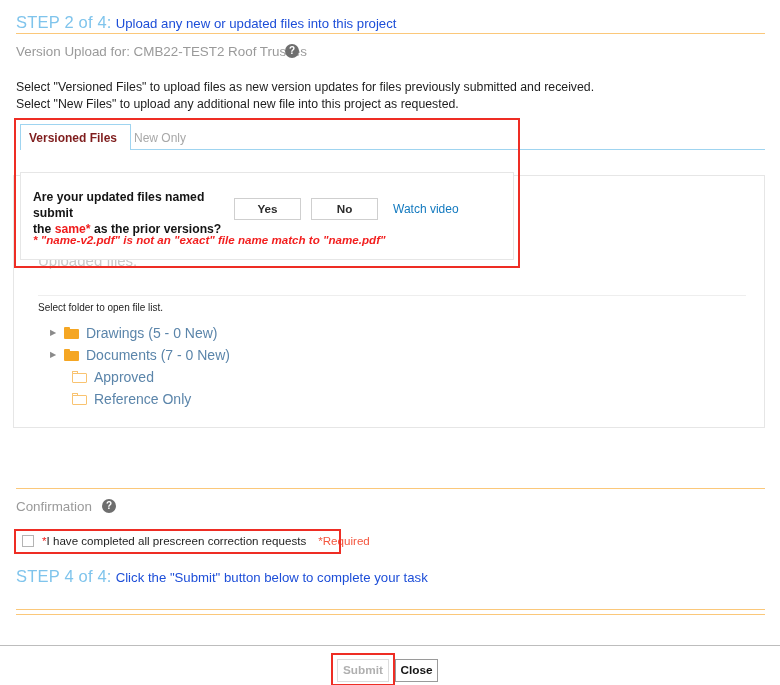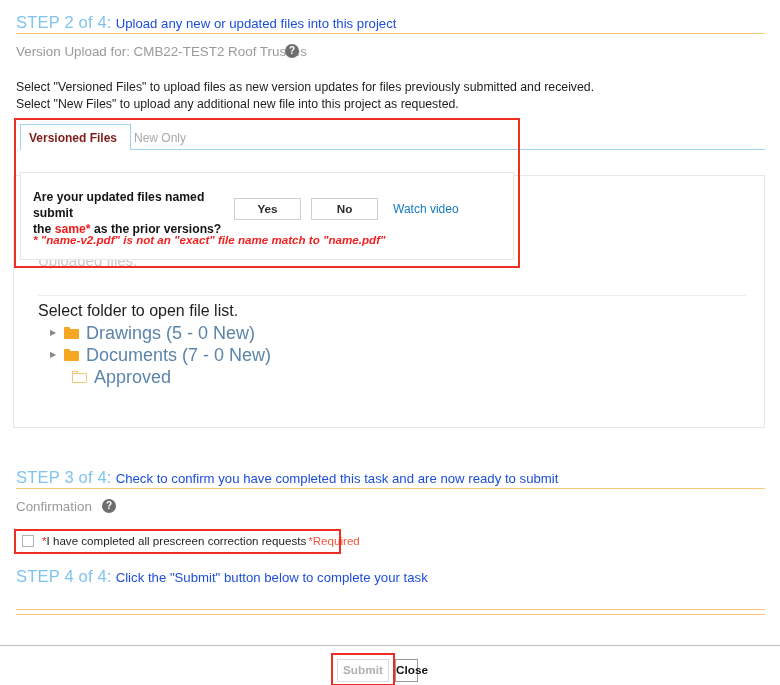--- a/index.html
+++ b/index.html
@@ -184,21 +184,21 @@
   #uploaded-rule {
     position: absolute;
     left: 24px; top: 119px;
     width: 708px;
     border-top: 1px solid #eeeeee;
   }
   #select-folder-text {
     position: absolute;
     left: 24px; top: 126px;
     color: #1e1e1e;
-    font-size: 16px;
+    font-size: 10px;
     white-space: nowrap;
   }
   .tree-row {
     position: absolute;
     left: 36px;
     height: 22px;
     display: flex;
     align-items: center;
     white-space: nowrap;
     cursor: pointer;
@@ -224,21 +224,21 @@
   .folder-ico .body {
     position: absolute; left: 0; top: 2px;
     width: 15px; height: 10px;
     border-radius: 1px;
   }
   .folder-ico.filled .tabtop { background: #f5a623; }
   .folder-ico.filled .body   { background: #f5a623; }
   .folder-ico.outline .tabtop { border: 1px solid #f9c370; border-bottom: none; background: #fff; }
   .folder-ico.outline .body   { border: 1px solid #f9c370; background: #ffffff; }
   .tree-label {
-    font-size: 18px;
+    font-size: 14px;
     color: #5b85aa;
   }
   .tree-row.child { left: 58px; justify-content: center; }
 
   
   #confirm-box {
     position: absolute;
     left: 14px; top: 529px;
     width: 327px; height: 25px;
     background: #ffffff;
@@ -254,21 +254,21 @@
   #confirm-label {
     position: absolute;
     left: 28px; top: 5px;
     font-size: 11.6px;
     color: #1e1e1e;
     white-space: nowrap;
   }
   .req-star { color: #ef1b1b; }
   .req-tag {
     color: #f4563f;
-    margin-left: 2px;
+    margin-left: 12px;
   }
 
   
   #footer-rule {
     position: absolute;
     left: 0; top: 645px;
     width: 780px;
     border-top: 1px solid #bdbdbd;
   }
   .footer-btn {
@@ -284,21 +284,21 @@
     padding: 0;
     cursor: pointer;
   }
   #btn-submit {
     left: 337px; width: 52px;
     border: 1px solid #dcdcdc;
     color: #b0b0b0;
     cursor: default;
   }
   #btn-close {
-    left: 395px; width: 23px;
+    left: 395px; width: 43px;
     border: 1px solid #9a9a9a;
     color: #141414;
   }
 </style>
 </head>
 <body>
 
 <div id="page">
 
   <div class="step-head" style="top:14px;">
@@ -342,38 +342,42 @@
     </div>
 
     <div class="tree-row child" style="top:190px;">
       <span class="folder-ico outline">
           <span class="tabtop"></span>
           <span class="body"></span>
         </span>
       <span class="tree-label">Approved</span>
     </div>
 
+    <div class="tree-row child" style="top:212px;">
+      <span class="folder-ico outline">
+          <span class="tabtop"></span>
+          <span class="body"></span>
+        </span>
+      <span class="tree-label">Reference Only</span>
+    </div>
   </div>
 
   <div id="qpanel" style="z-index:10;">
     <div class="q-text">
       <span>Are your updated files named submit</span><br>
       <span>the </span><span class="q-red">same*</span><span> as the prior versions?</span>
     </div>
     <button class="ynbtn" id="btn-yes">Yes</button>
     <button class="ynbtn" id="btn-no">No</button>
     <a class="watch-link">Watch video</a>
     <div class="warn-italic">* "name-v2.pdf" is not an "exact" file name match to "name.pdf"</div>
   </div>
 
   <div class="hl" style="left:14px; top:118px; width:506px; height:150px;"></div>
 
-  <div class="step-head" style="top:469px;">
-    <span class="step-label">STEP 3 of 4:</span><span class="step-desc">Check to confirm you have completed this task and are now ready to submit</span>
-  </div>
   <div class="rule-orange" style="left:16px; top:488px; width:749px;"></div>
 
   <div class="subhead" style="left:16px; top:499px;">Confirmation</div>
   <div class="help-icon" style="left:102px; top:499px;">?</div>
 
   <div id="confirm-box">
     <div id="confirm-check"></div>
     <div id="confirm-label">
       <span class="req-star">*</span><span>I have completed all prescreen correction requests</span><span class="req-tag">*Required</span>
     </div>

